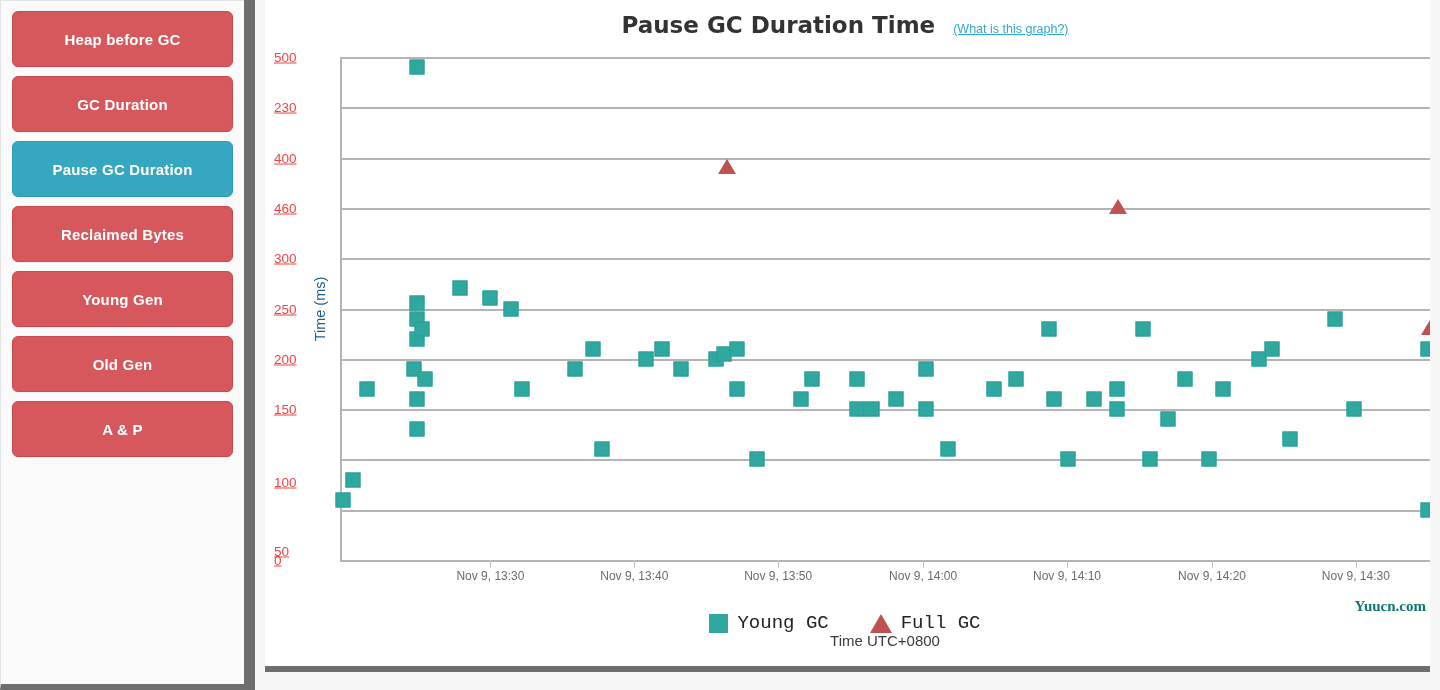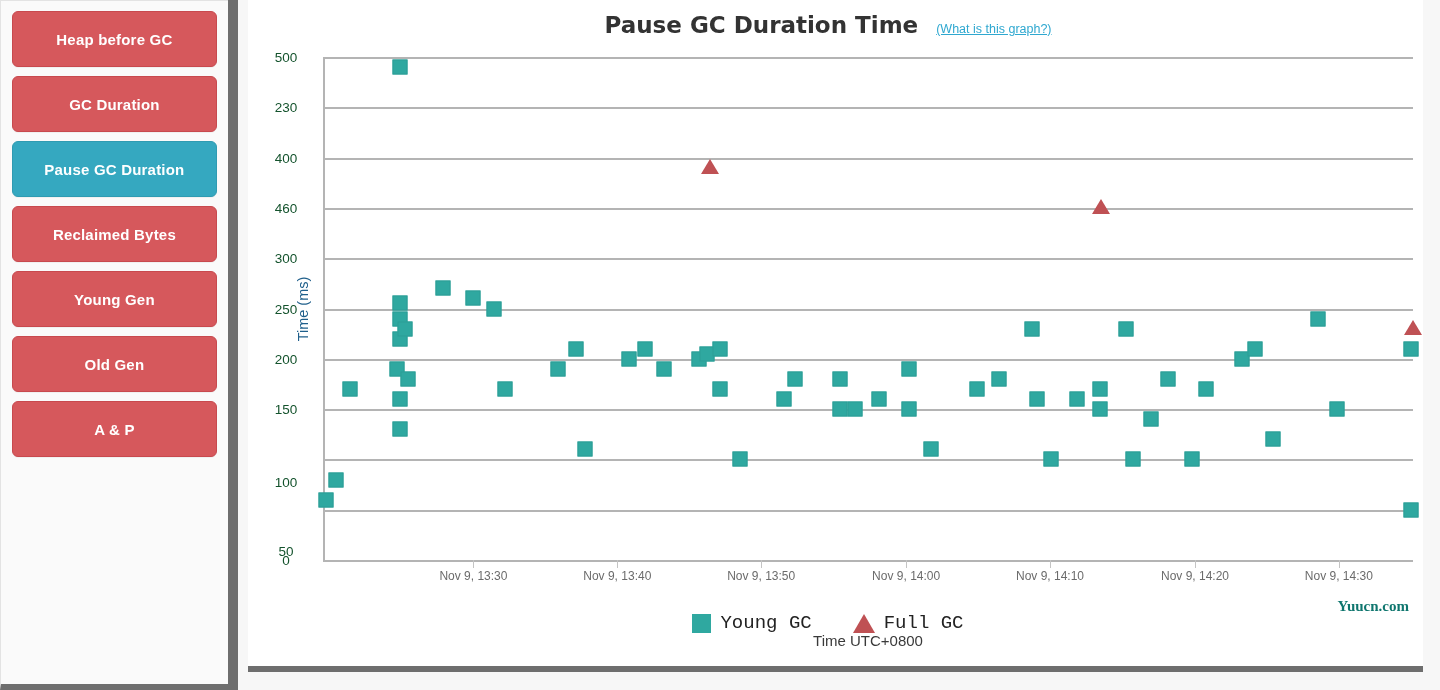--- a/index.html
+++ b/index.html
@@ -36,21 +36,21 @@
     border-color:#2f9bb2;
   }
   .divider-bar{
     width:11px;height:690px;background:#6e6e6e;
   }
 
   
   .panel-wrap{
     flex:1;height:690px;box-sizing:border-box;
     background:#f7f7f7;
-    padding:0 17px 0 10px;
+    padding:0 0 0 10px;
     position:relative;
   }
   .panel{
     position:relative;
     width:1175px;height:672px;
     background:#ffffff;
     border-bottom:6px solid #6e6e6e;
     box-sizing:border-box;
     overflow:hidden;
   }
@@ -71,21 +71,21 @@
   .plot{
     position:absolute;left:75px;top:57px;
     width:1090px;height:503px;
   }
   .gridline{
     position:absolute;left:0;width:100%;height:2px;background:#b4b4b4;
   }
   .axis-y-line{
     position:absolute;left:0;top:0;width:2px;height:503px;background:#b4b4b4;
   }
-  .ytick-inner{position:absolute;left:-66px;width:58px;text-align:center;transform:translateY(-50%);font-size:13.5px;color:#14532d;}
+  .ytick-inner{position:absolute;left:-66px;width:58px;text-align:left;transform:translateY(-50%);font-size:13.5px;color:#ef4444;text-decoration:underline;}
   .xtick{
     position:absolute;top:512px;
     font-size:12px;color:#6b6b6b;
     transform:translateX(-50%);
     white-space:nowrap;
   }
   .xtick-mark{
     position:absolute;top:503px;width:1px;height:8px;background:#c4c4c4;
   }
   .ylabel{

